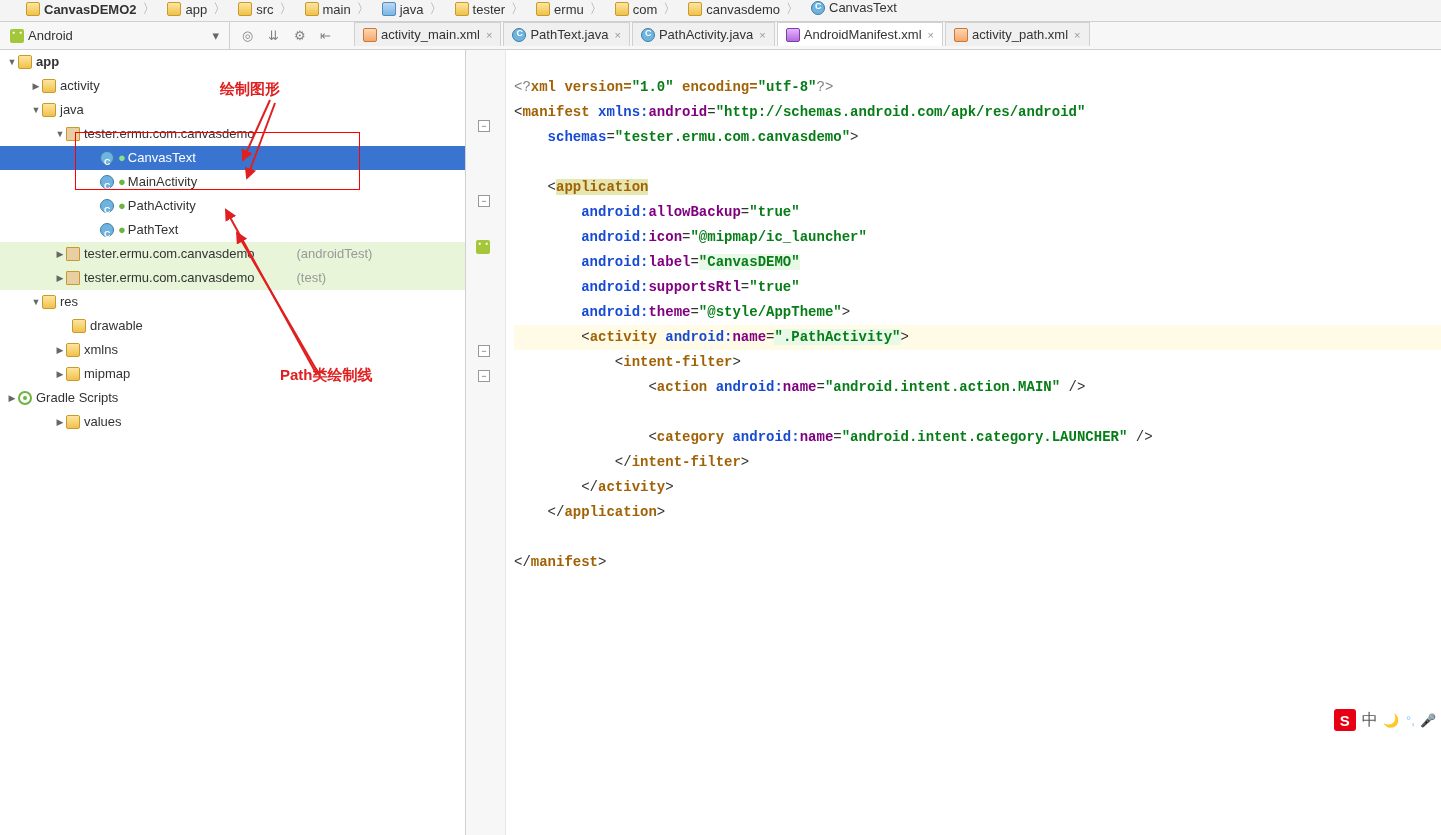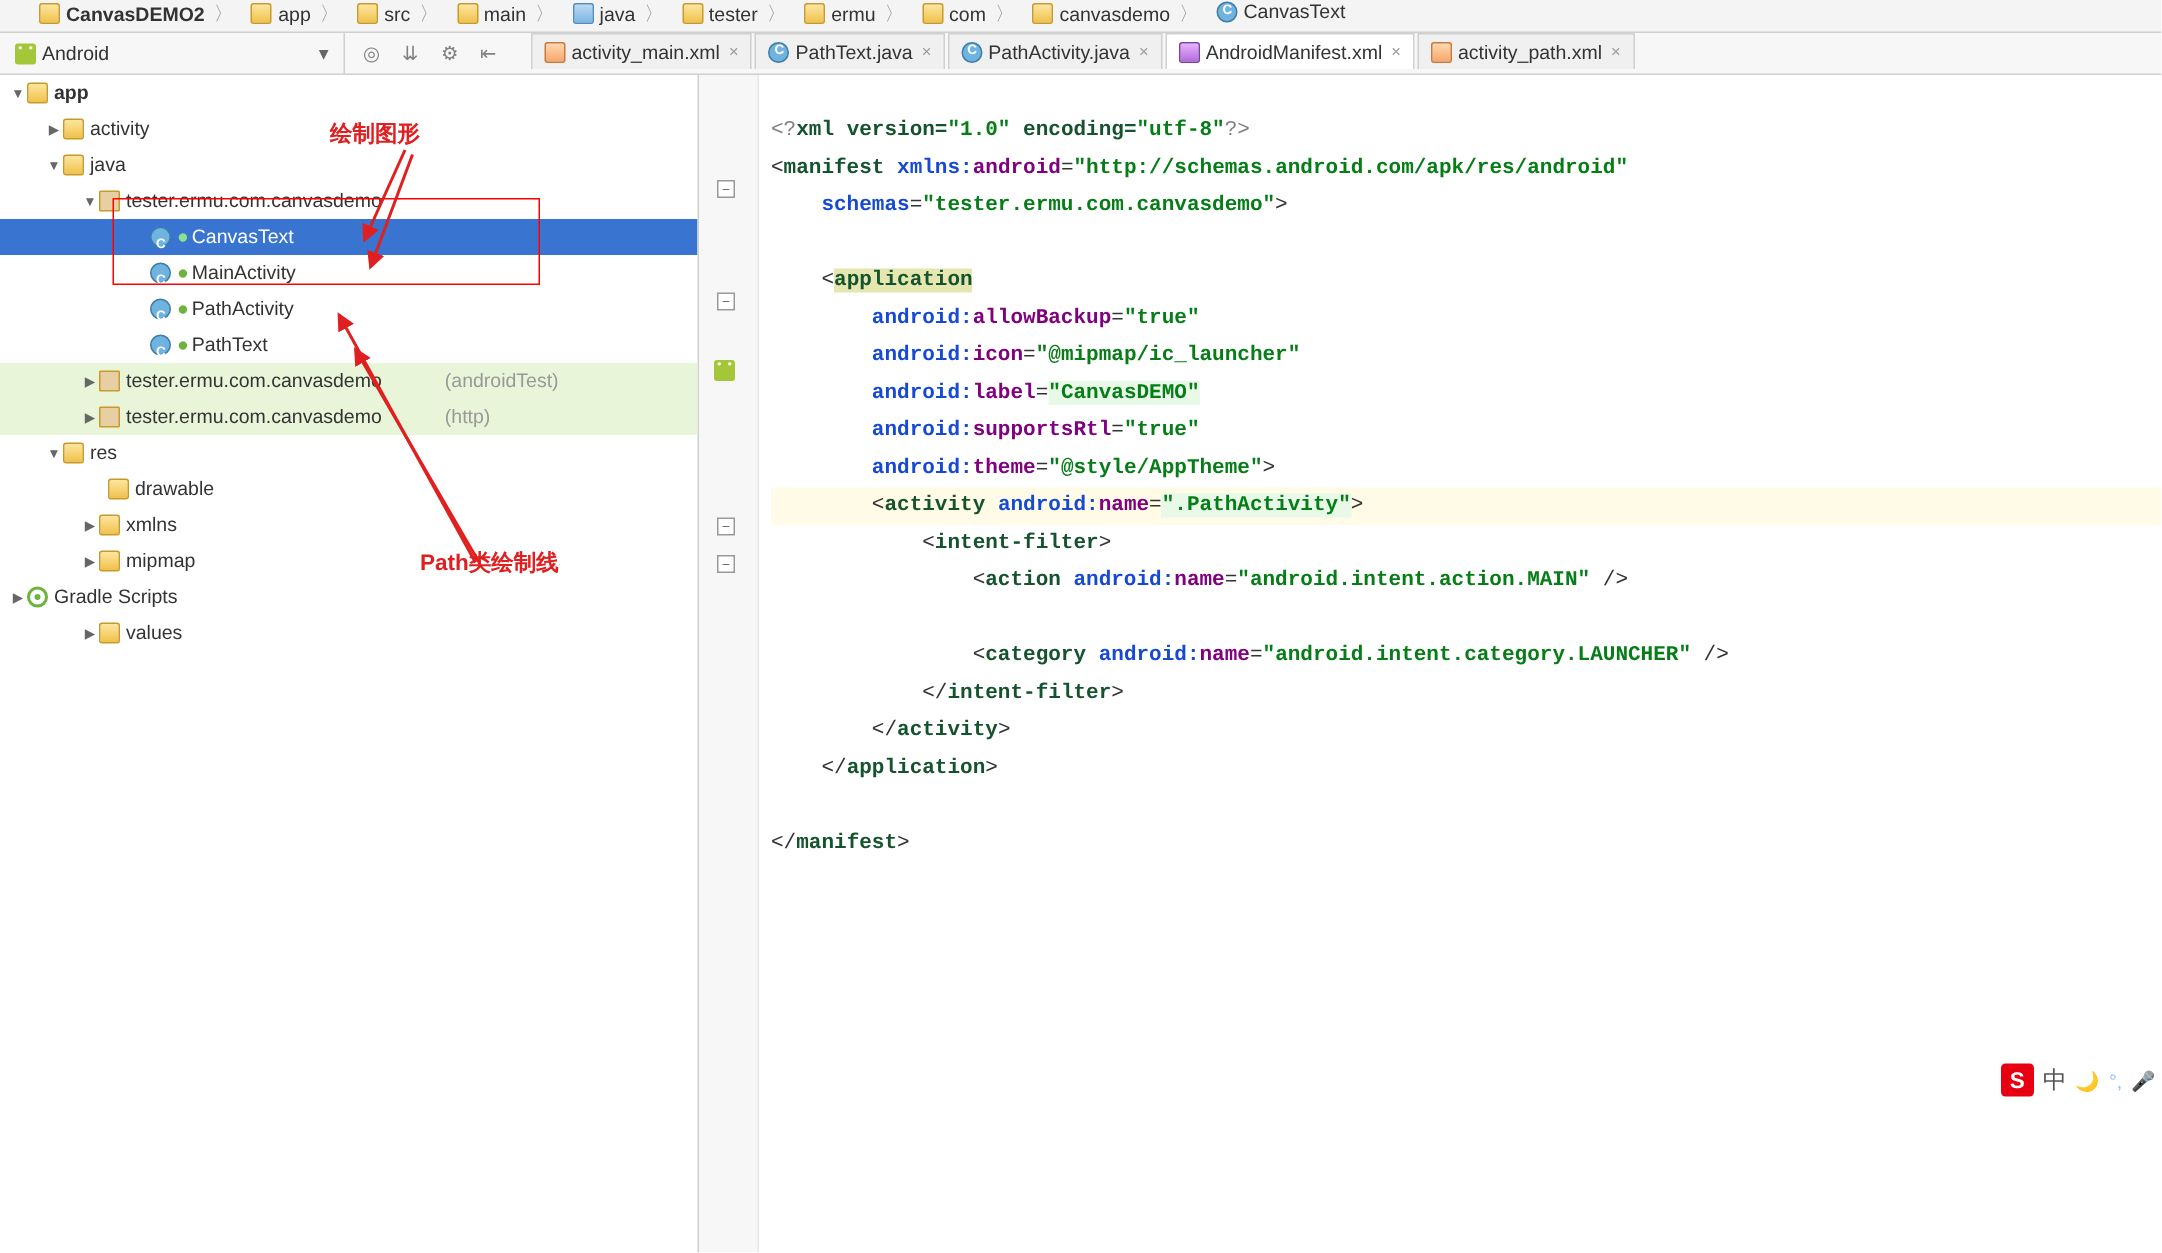--- a/index.html
+++ b/index.html
@@ -46,21 +46,21 @@
 .anno { position: absolute; color: #e02020; font-size: 15px; font-weight: bold; pointer-events: none; }
 .editor { flex: 1; display: flex; background: #fff; }
 .gutter { width: 40px; background: #f7f7f7; border-right: 1px solid #e7e7e7; position: relative; }
 .fold { position: absolute; left: 12px; width: 12px; height: 12px; border: 1px solid #999; background: #fff; font-size: 9px; text-align: center; line-height: 10px; color: #666; cursor: pointer; }
 .icon-gutter { position: absolute; left: 10px; top: 190px; }
 .code-wrap { flex: 1; }
 .crumbs { padding: 8px 8px; }
 .crumb-box { display: inline-block; padding: 3px 10px; border: 1px solid #bbb; background: #f8f8f8; margin-right: 2px; cursor: pointer; font-family: Consolas, monospace; font-size: 13px; }
 .crumb-box.active { background: #fff5d6; }
 .code { font-family: Consolas, "Courier New", monospace; font-size: 14px; line-height: 25px; padding-left: 8px; white-space: pre; }
-.c-key { color: #14532d; font-weight: bold; }
+.c-key { color: #a16207; font-weight: bold; }
 .c-attr { color: #174ad4; font-weight: bold; }
 .c-str { color: #067d17; font-weight: bold; }
 .c-ns { color: #800080; font-weight: bold; }
 .c-cmt { color: #808080; }
 .c-hl { background: #e6e6b0; }
 .c-hlg { background: #e8f9e8; }
 .hl-line { background: #fffbe6; display: block; }
 .ime { position: absolute; right: 0; bottom: 100px; display: flex; align-items: center; gap: 6px; background: #fff; padding: 4px; }
 .ime-logo { width: 22px; height: 22px; background: #e60012; color: #fff; display: flex; align-items: center; justify-content: center; font-weight: bold; border-radius: 3px; font-size: 15px; }
 svg.arr { position: absolute; pointer-events: none; }
@@ -209,21 +209,21 @@
           <span class="arrow right"></span>
           <span class="ico ico-pkg"></span>
           <span>tester.ermu.com.canvasdemo</span> 
           <span class="muted">(androidTest)</span>
         </li>
       <li class="row test-hl">
           <span class="indent" style="width:54px"></span>
           <span class="arrow right"></span>
           <span class="ico ico-pkg"></span>
           <span>tester.ermu.com.canvasdemo</span> 
-          <span class="muted">(http)</span>
+          <span class="muted">(test)</span>
         </li>
       <li class="row">
           <span class="indent" style="width:30px"></span>
           <span class="arrow down"></span>
           <span class="ico ico-folder"></span>
           <span>res</span>
         </li>
       <li class="row">
           <span class="indent" style="width:72px"></span>
           <span class="ico ico-folder"></span>

